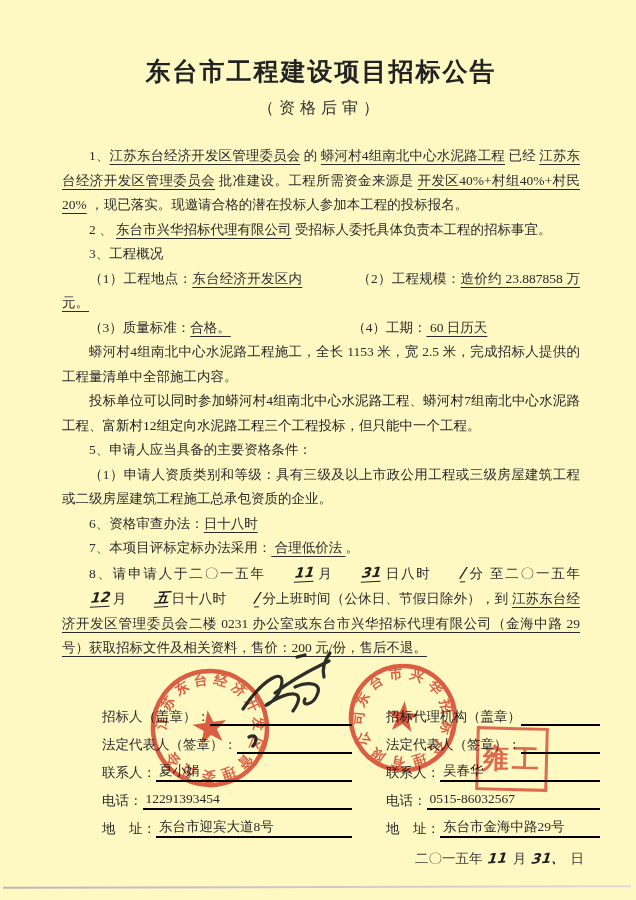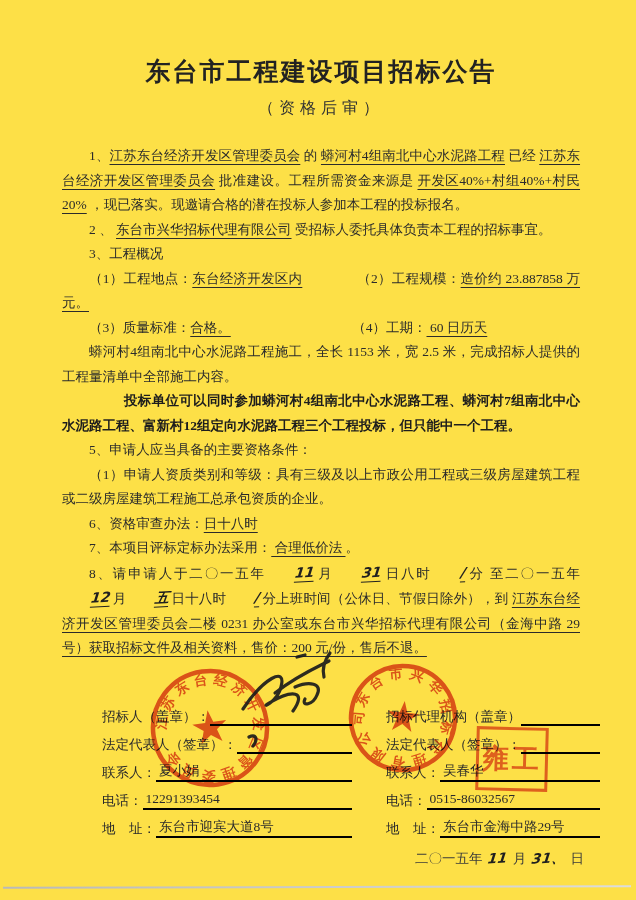--- a/index.html
+++ b/index.html
@@ -1,27 +1,27 @@
 <!DOCTYPE html>
 <html><head>
 <meta charset="utf-8">
 <style>
   html,body{margin:0;padding:0;background:#ffffff;}
   .page{
-    position:relative;width:636px;height:900px;background:#fde047;
+    position:relative;width:636px;height:900px;background:#fef9c3;
     font-family:"Liberation Serif","DejaVu Serif",serif;color:#2b2b2b;
     overflow:hidden;
   }
   .inner{padding:56px 56px 0 62px;}
   .doc-title{font-size:25px;line-height:32px;text-align:center;margin:0;font-weight:700;letter-spacing:2px;color:#222;}
   .doc-subtitle{text-align:center;font-size:16px;margin-top:10px;letter-spacing:5px;color:#333;}
   .bodytext{margin-top:25px;font-size:13.5px;line-height:24.5px;text-align:justify;}
   .para{text-indent:2em;margin:0;}
   .u{text-decoration:underline;text-underline-offset:3.5px;text-decoration-thickness:1px;}
-  .b{font-weight:700;color:#1d1d1d;margin-left:35px;}
+  .b{font-weight:400;color:#1d1d1d;}
   .hw{
     display:inline-block;font-family:"DejaVu Sans",sans-serif;font-style:italic;
     font-weight:600;transform:skewX(-10deg) rotate(-3deg);color:#1f1f1f;
     padding:0 2px;font-size:14px;
   }
   
   .footer{position:absolute;left:102px;top:698px;width:498px;}
   .cols{display:flex;}
   .col-left{width:250px;}
   .col-right{flex:1;margin-left:34px;}

